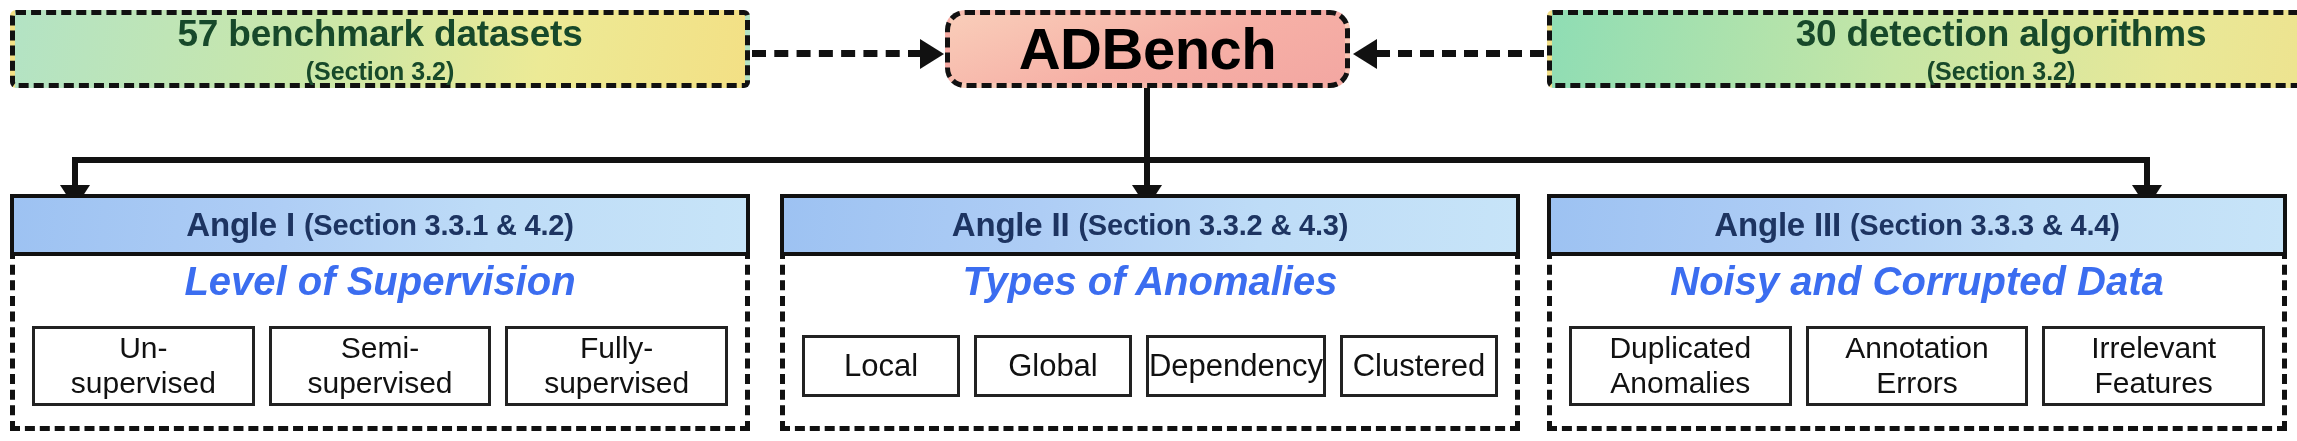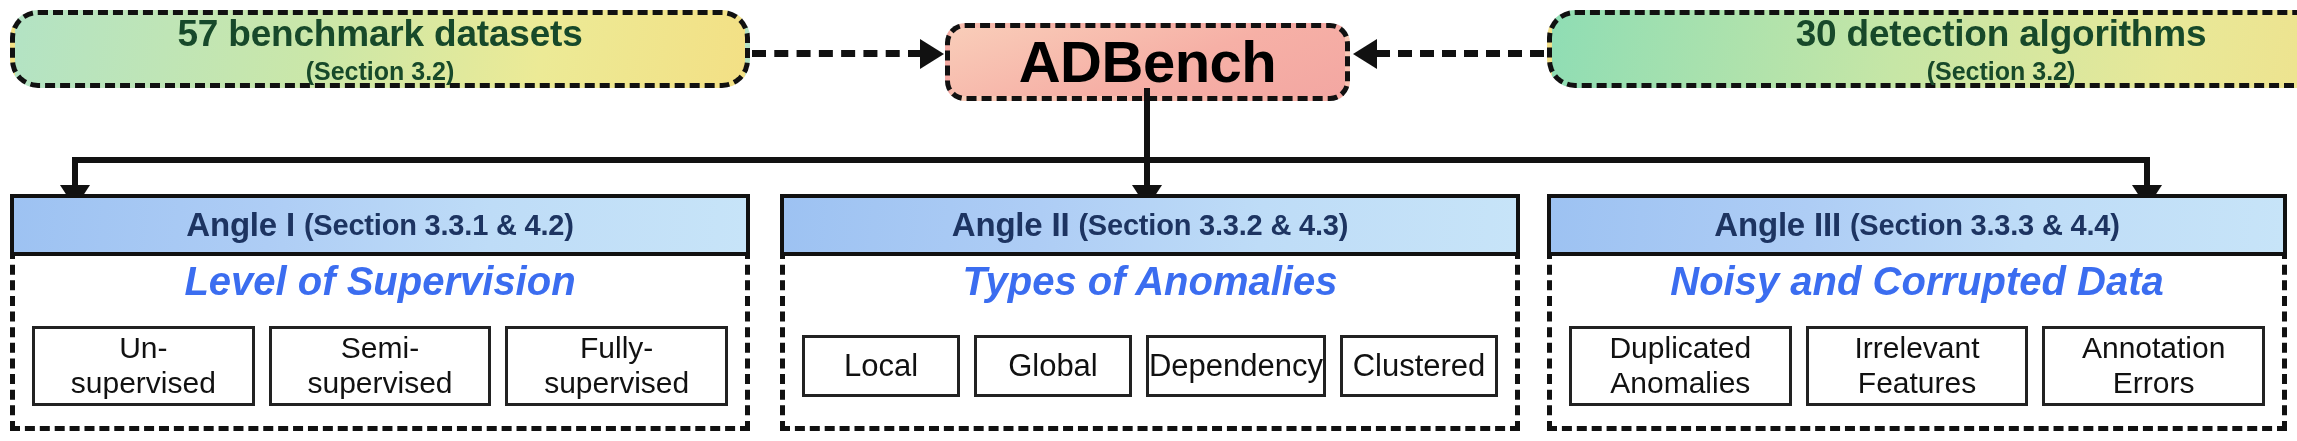--- a/index.html
+++ b/index.html
@@ -9,21 +9,21 @@
     font-family:"Liberation Sans", sans-serif;
     overflow:hidden;
   }
   .canvas{position:relative;width:2297px;height:441px;}
 
   
   .top-box{
     position:absolute;
     box-sizing:border-box;
     border:5px dashed #111111;
-    border-radius:28px;
+    border-radius:6px;
     display:flex;
     flex-direction:column;
     align-items:center;
     justify-content:center;
     line-height:1.0;
   }
   .top-box .t1{
     font-size:37px;
     font-weight:bold;
     color:#17492a;
@@ -43,21 +43,20 @@
   }
   #box-algorithms{
     left:1547px;top:10px;width:872px;height:78px;
     background:linear-gradient(100deg,#8fddb4 0%,#c6e6a6 40%,#e8e898 72%,#f2df88 100%);
     padding-left:36px;
   }
   #box-adbench{
     left:945px;top:10px;width:405px;height:78px;
     background:linear-gradient(160deg,#f9cdb9 0%,#f6b0a6 55%,#f3a7a2 100%);
     border-radius:20px;
-    margin-top:13px;
   }
   #box-adbench .t1{
     font-size:58px;
     font-weight:bold;
     color:#000000;
     letter-spacing:-0.5px;
   }
 
   
   .dash-h{
@@ -289,23 +288,23 @@
       <span class="ttl">Angle III</span>
       <span class="sec">(Section 3.3.3 &amp; 4.4)</span>
     </div>
     <div class="angle-subtitle">Noisy and Corrupted Data</div>
     <div class="leaf-row">
       <div class="leaf two-line">
         <span>Duplicated</span>
         <span>Anomalies</span>
       </div>
       <div class="leaf two-line">
+        <span>Annotation</span>
+        <span>Errors</span>
+      </div>
+      <div class="leaf two-line">
         <span>Irrelevant</span>
         <span>Features</span>
       </div>
-      <div class="leaf two-line">
-        <span>Annotation</span>
-        <span>Errors</span>
-      </div>
     </div>
   </div>
 
 </div>
 
 </body></html>

